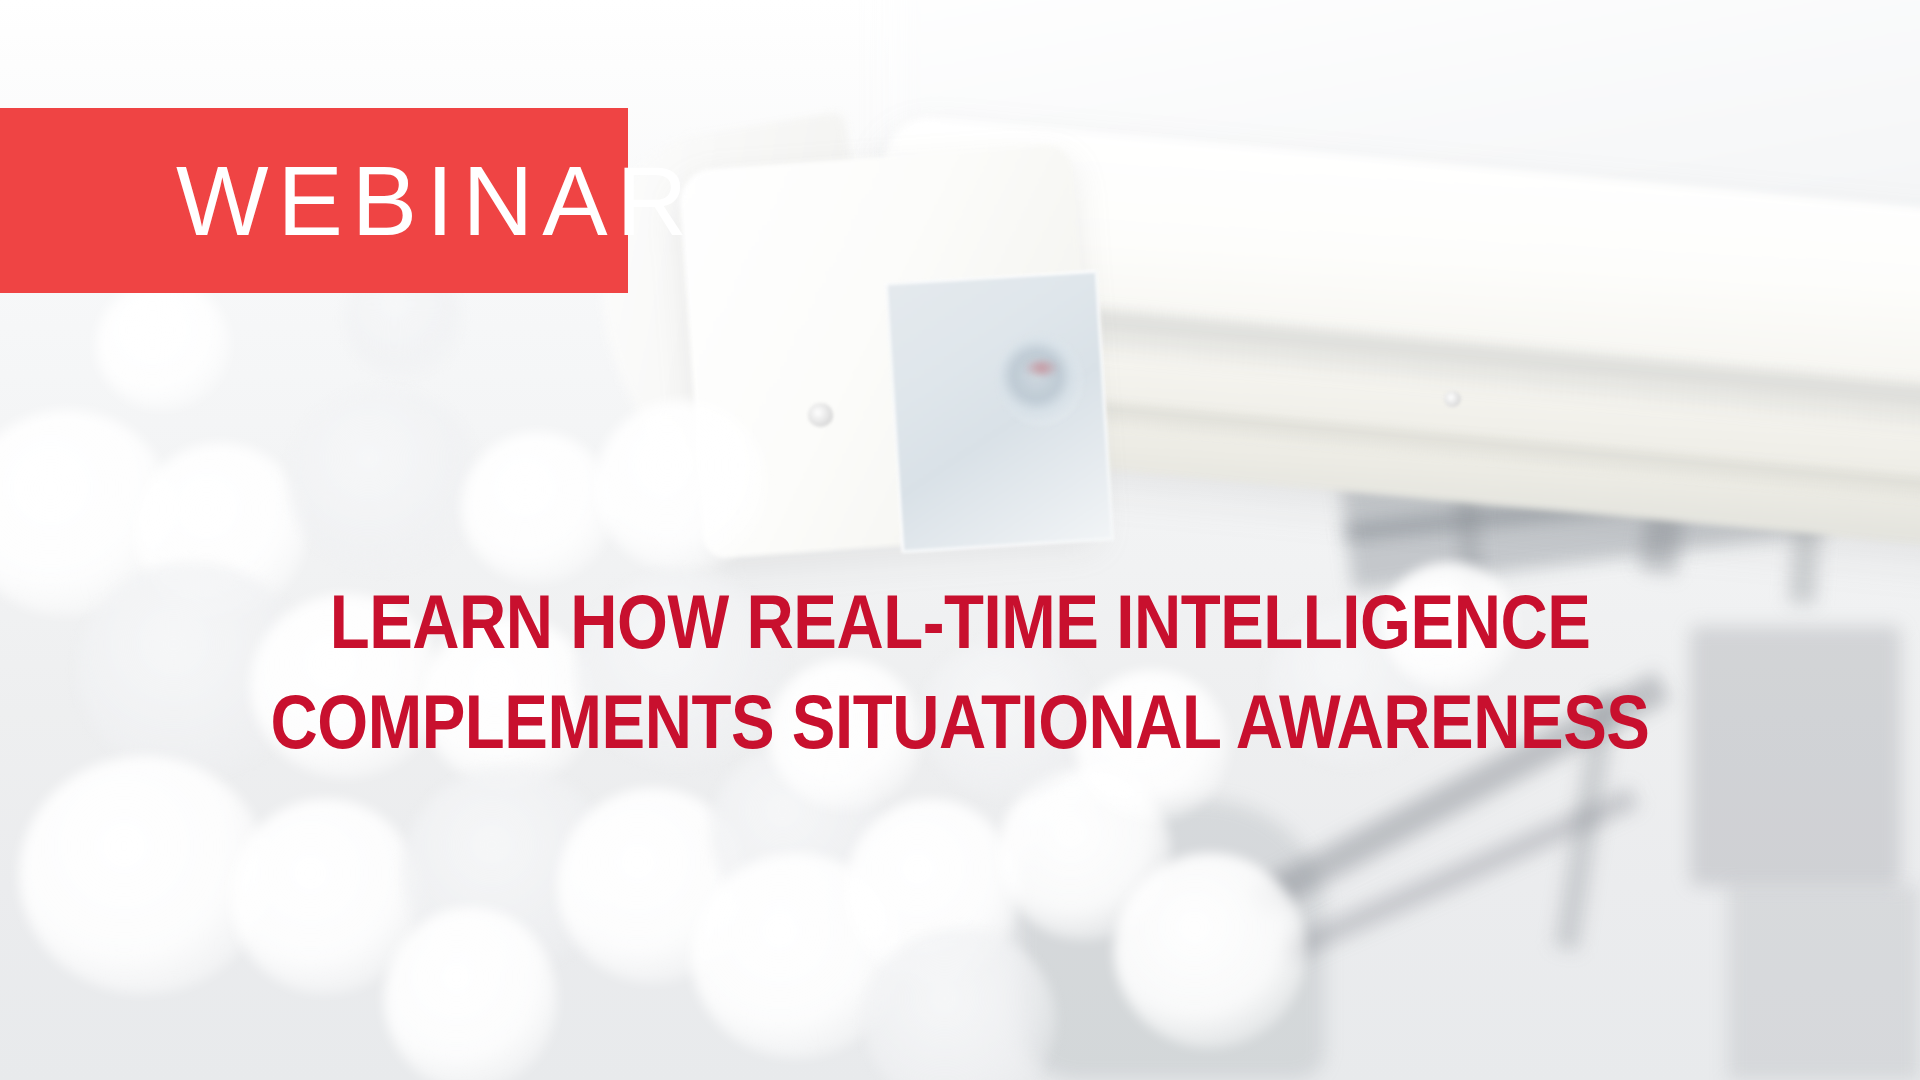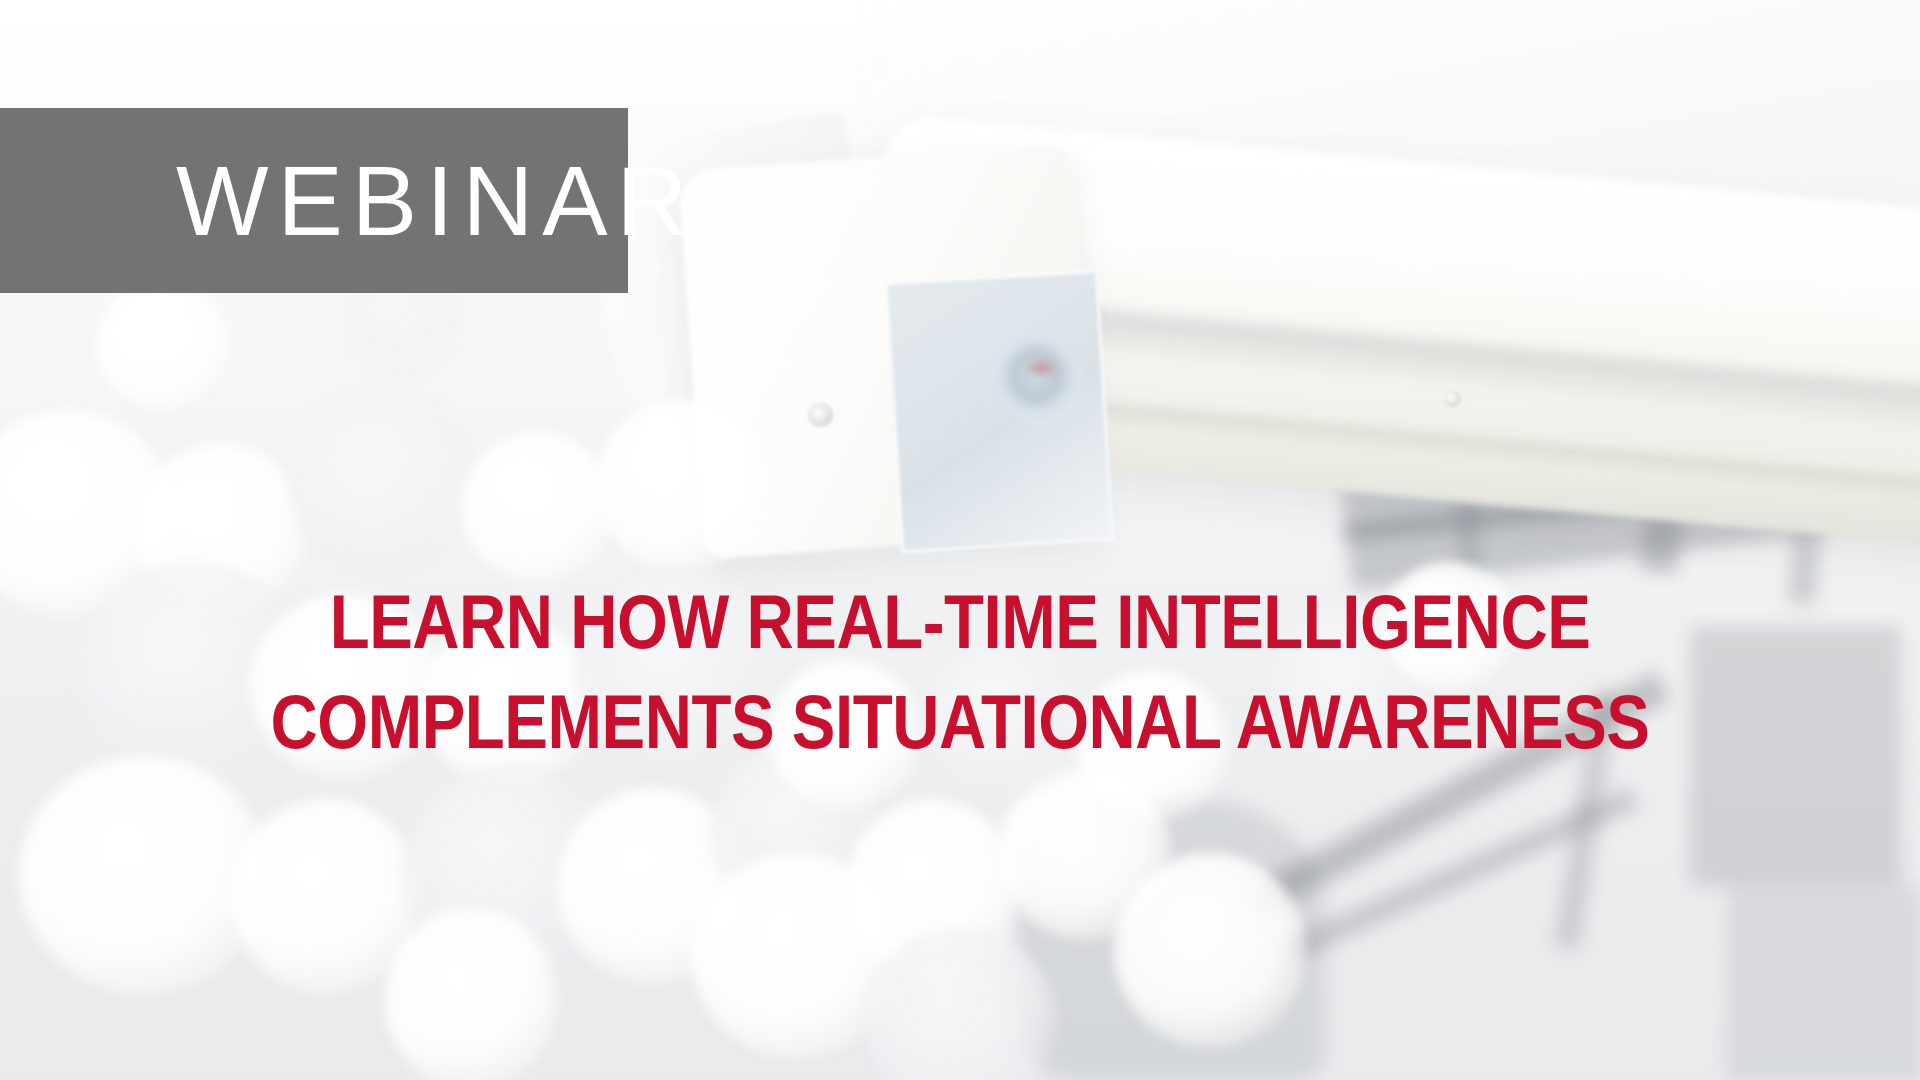--- a/index.html
+++ b/index.html
@@ -221,21 +221,21 @@
       rgba(255,255,255,0) 100%);
   }
 
   
   .tag {
     position: absolute;
     left: 0;
     top: 108px;
     width: 628px;
     height: 185px;
-    background: #737373;
+    background: #ef4444;
     display: flex;
     align-items: center;
     z-index: 6;
   }
   .tag-text {
     color: #ffffff;
     font-family: "Liberation Sans", sans-serif;
     font-size: 98px;
     font-weight: 300;
     letter-spacing: 9px;

